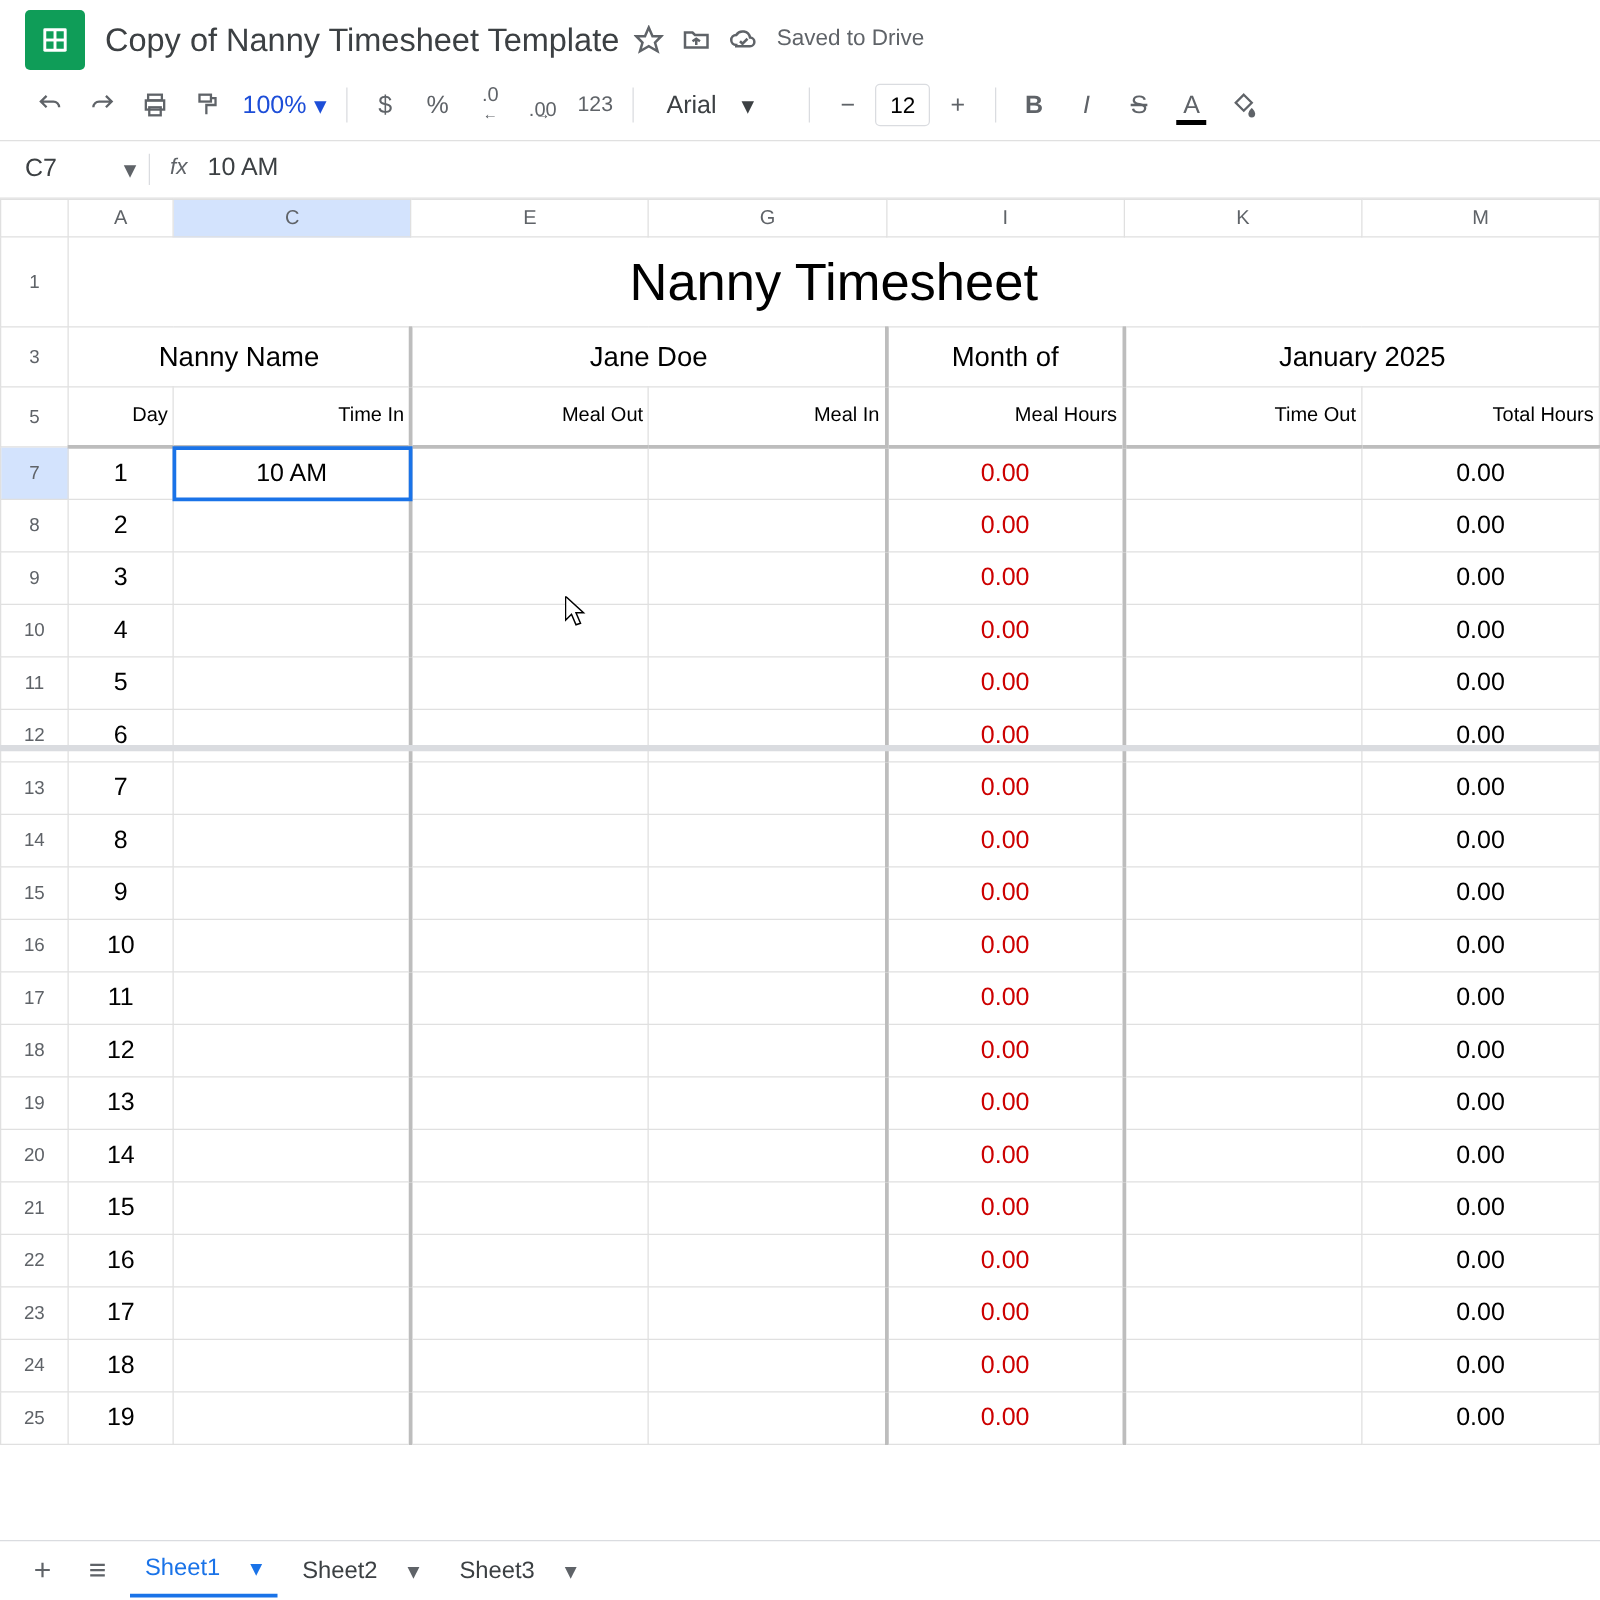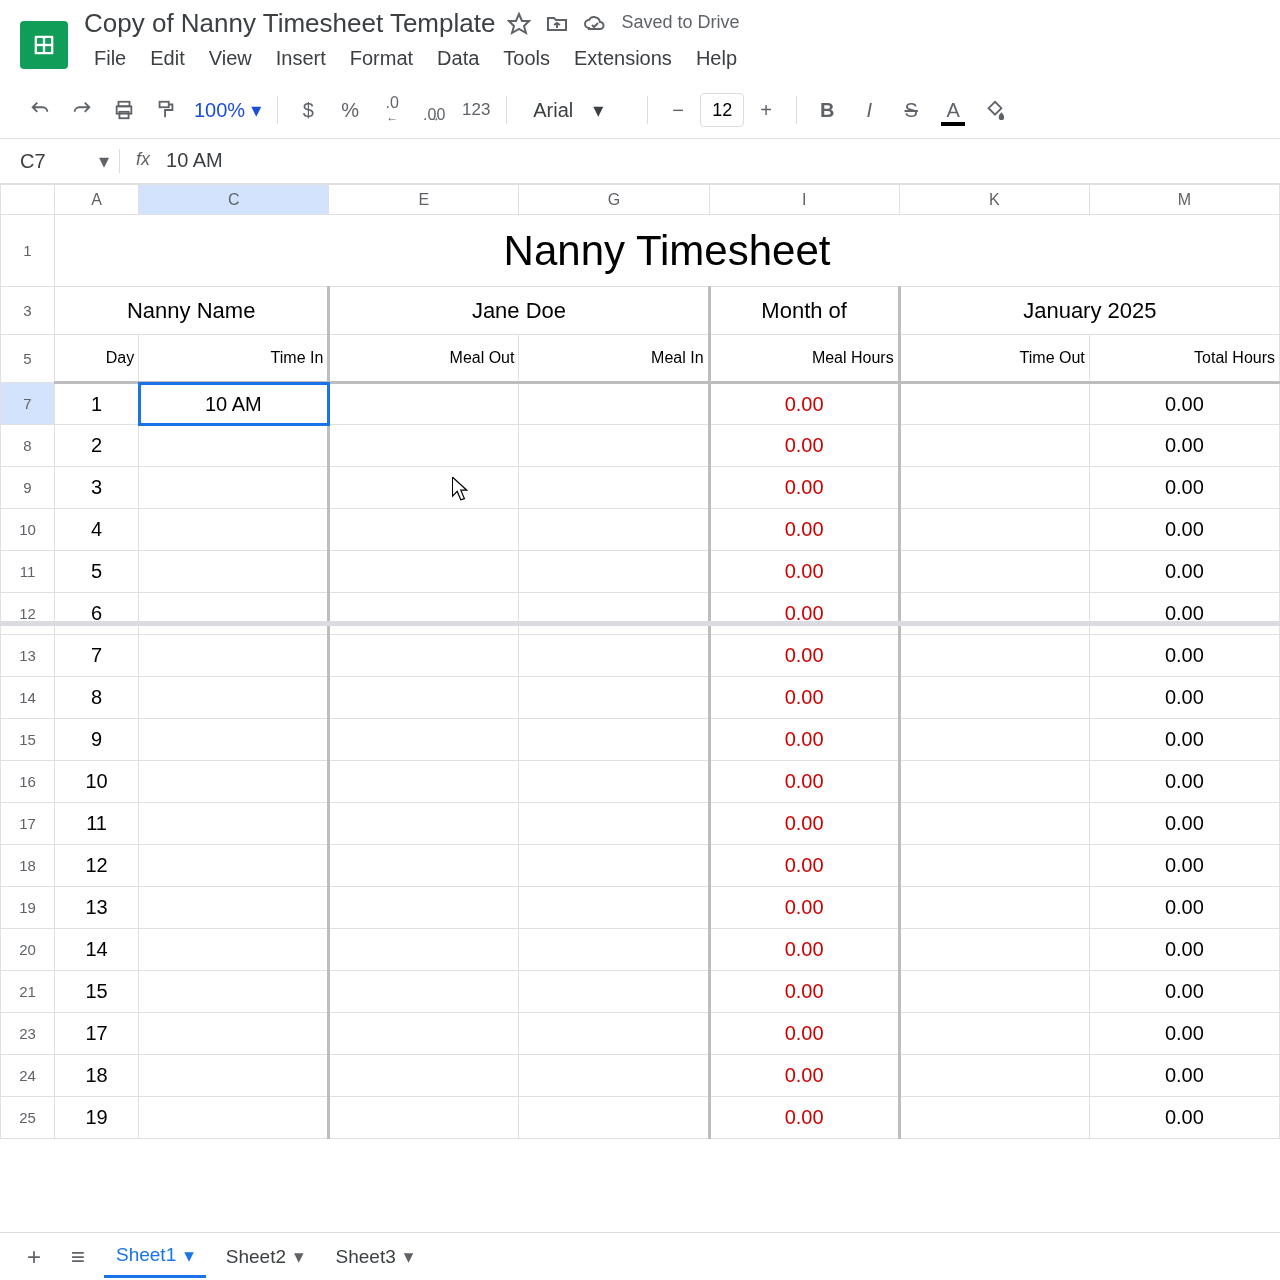--- a/index.html
+++ b/index.html
@@ -51,21 +51,21 @@
   .header-row5 { font-size: 16px; height: 48px; text-align: right; }
   .red-val { color: #cc0000; }
   .thick-right { border-right: 3px solid #bdbdbd; }
   .thick-top { border-top: 3px solid #bdbdbd; }
   
   .selected-cell { outline: 3px solid #1a73e8; outline-offset: -2px; z-index: 2; position: relative; }
   
   
   .sheet-tabs { position: absolute; bottom: 0; left: 0; right: 0; height: 48px; border-top: 1px solid #dadce0; display: flex; align-items: center; padding: 0 16px; gap: 8px; background: #fff; }
   .sheet-tab-btn { width: 36px; height: 36px; display: flex; align-items: center; justify-content: center; color: #5f6368; font-size: 24px; cursor: pointer; }
-  .sheet-tab { padding: 8px 12px; font-size: 19px; color: #3c4043; display: flex; align-items: center; gap: 8px; cursor: pointer; }
+  .sheet-tab { padding: 8px 12px; font-size: 19px; color: #3c4043; display: flex; align-items: center; gap: 24px; cursor: pointer; }
   .sheet-tab.active { color: #1a73e8; font-weight: 500; border-bottom: 3px solid #1a73e8; }
   
   .cursor-pointer { position: absolute; left: 452px; top: 477px; z-index: 100; pointer-events: none; }
   
   .col-A { width: 78px; }
   .col-C { width: 176px; }
   .col-E { width: 176px; }
   .col-G { width: 176px; }
   .col-I { width: 176px; }
   .col-K { width: 176px; }
@@ -103,31 +103,20 @@
         </span>
         <span class="title-icon">
           <svg viewBox="0 0 24 24" width="24" height="24" fill="none" stroke="#5f6368" stroke-width="2">
               <path d="M6 16a4 4 0 010-8 6 6 0 0111 2 3.5 3.5 0 010 7H6z"></path>
               <path d="M9 13l2 2 4-4"></path>
             </svg>
         </span>
         <span class="saved-text">Saved to Drive</span>
       </div>
     </div>
-    <div class="menubar">
-      <span class="menu-item">File</span>
-      <span class="menu-item">Edit</span>
-      <span class="menu-item">View</span>
-      <span class="menu-item">Insert</span>
-      <span class="menu-item">Format</span>
-      <span class="menu-item">Data</span>
-      <span class="menu-item">Tools</span>
-      <span class="menu-item">Extensions</span>
-      <span class="menu-item">Help</span>
-    </div>
   </div>
 </div>
 
 <div class="toolbar">
   <div class="tool-btn">
       <svg width="22" height="22" viewBox="0 0 24 24" fill="none" stroke="#5f6368" stroke-width="2">
         <path d="M9 14L4 9l5-5M4 9h11a5 5 0 015 5v0"></path>
       </svg>
     </div>
   <div class="tool-btn">
@@ -375,20 +364,30 @@
     <th class="row-header">21</th>
     <td class="cell">15</td>
     <td class="cell thick-right"></td>
     <td class="cell"></td>
     <td class="cell thick-right"></td>
     <td class="cell thick-right red-val">0.00</td>
     <td class="cell"></td>
     <td class="cell">0.00</td>
   </tr>
         <tr>
+    <th class="row-header">22</th>
+    <td class="cell">16</td>
+    <td class="cell thick-right"></td>
+    <td class="cell"></td>
+    <td class="cell thick-right"></td>
+    <td class="cell thick-right red-val">0.00</td>
+    <td class="cell"></td>
+    <td class="cell">0.00</td>
+  </tr>
+        <tr>
     <th class="row-header">23</th>
     <td class="cell">17</td>
     <td class="cell thick-right"></td>
     <td class="cell"></td>
     <td class="cell thick-right"></td>
     <td class="cell thick-right red-val">0.00</td>
     <td class="cell"></td>
     <td class="cell">0.00</td>
   </tr>
         <tr>

